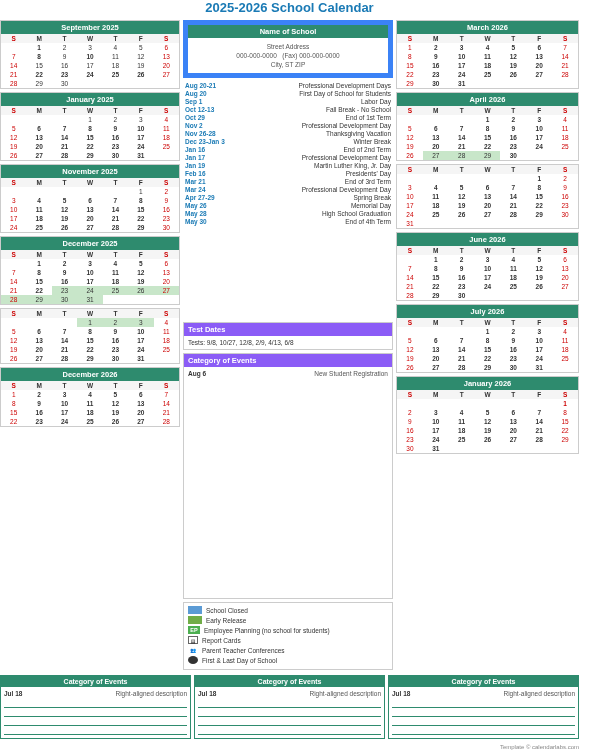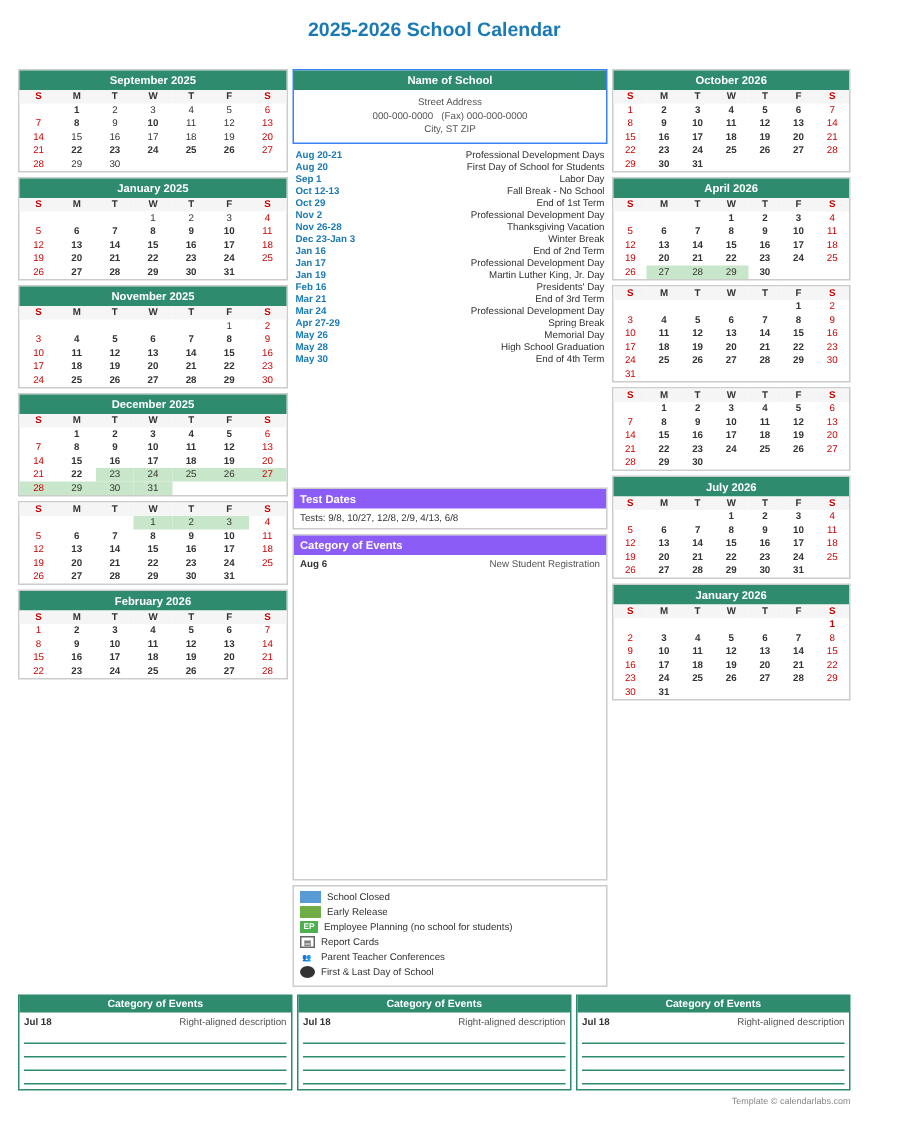--- a/index.html
+++ b/index.html
@@ -8,39 +8,38 @@
       height: 750px;
       font-family: Arial, sans-serif;
       font-size: 7px;
       background: #fff;
       overflow: hidden;
     }
 
     .page {
       width: 579px;
       height: 750px;
-      padding: 12px;
+      padding: 0;
       display: flex;
       flex-direction: column;
       gap: 3px;
     }
 
     .main-title {
       text-align: center;
       font-size: 13px;
       font-weight: bold;
       color: #1a7ab5;
       margin-bottom: 2px;
     }
 
     .content-area {
       display: flex;
       gap: 3px;
       flex: 1;
-      margin-top: 14px;
     }
 
     .left-col {
       display: flex;
       flex-direction: column;
       gap: 3px;
       width: 180px;
       flex-shrink: 0;
     }
 
@@ -101,21 +100,21 @@
     }
 
     .cal-day.empty { }
     .cal-day.sun { color: #cc0000; }
     .cal-day.sat { color: #cc0000; }
     .cal-day.bold { font-weight: bold; }
     .cal-day.holiday { background: #c8e6c9; }
 
     
     .info-box {
-      border: 1px solid #3b82f6;
+      border: 5px solid #3b82f6;
       padding: 4px;
     }
 
     .info-header {
       background: #2e8b6e;
       color: white;
       text-align: center;
       font-weight: bold;
       font-size: 7.5px;
       padding: 2px 0;
@@ -543,21 +542,21 @@
           <div class="cal-day sun">26</div>
           <div class="cal-day bold">27</div>
           <div class="cal-day bold">28</div>
           <div class="cal-day bold">29</div>
           <div class="cal-day bold">30</div>
           <div class="cal-day bold">31</div>
         </div>
       </div>
 
       <div class="calendar">
-        <div class="cal-header">February 2026</div>
+        <div class="cal-header">December 2026</div>
         <div class="cal-grid">
           <div class="cal-dow sun">S</div>
           <div class="cal-dow">M</div>
           <div class="cal-dow">T</div>
           <div class="cal-dow">W</div>
           <div class="cal-dow">T</div>
           <div class="cal-dow">F</div>
           <div class="cal-dow sat">S</div>
           <div class="cal-day sun">1</div>
           <div class="cal-day bold">2</div>
@@ -724,21 +723,21 @@
           <div class="fld-icon"></div>
           <span class="legend-text">First &amp; Last Day of School</span>
         </div>
       </div>
 
     </div>
 
     <div class="right-col">
 
       <div class="calendar">
-        <div class="cal-header">October 2026</div>
+        <div class="cal-header">March 2026</div>
         <div class="cal-grid">
           <div class="cal-dow sun">S</div>
           <div class="cal-dow">M</div>
           <div class="cal-dow">T</div>
           <div class="cal-dow">W</div>
           <div class="cal-dow">T</div>
           <div class="cal-dow">F</div>
           <div class="cal-dow sat">S</div>
           <div class="cal-day sun">1</div>
           <div class="cal-day bold">2</div>
@@ -862,20 +861,21 @@
           <div class="cal-day bold">26</div>
           <div class="cal-day bold">27</div>
           <div class="cal-day bold">28</div>
           <div class="cal-day bold">29</div>
           <div class="cal-day sat">30</div>
           <div class="cal-day sun">31</div>
         </div>
       </div>
 
       <div class="calendar">
+        <div class="cal-header">June 2026</div>
         <div class="cal-grid">
           <div class="cal-dow sun">S</div>
           <div class="cal-dow">M</div>
           <div class="cal-dow">T</div>
           <div class="cal-dow">W</div>
           <div class="cal-dow">T</div>
           <div class="cal-dow">F</div>
           <div class="cal-dow sat">S</div>
           <div class="cal-day empty"></div>
           <div class="cal-day bold">1</div>

